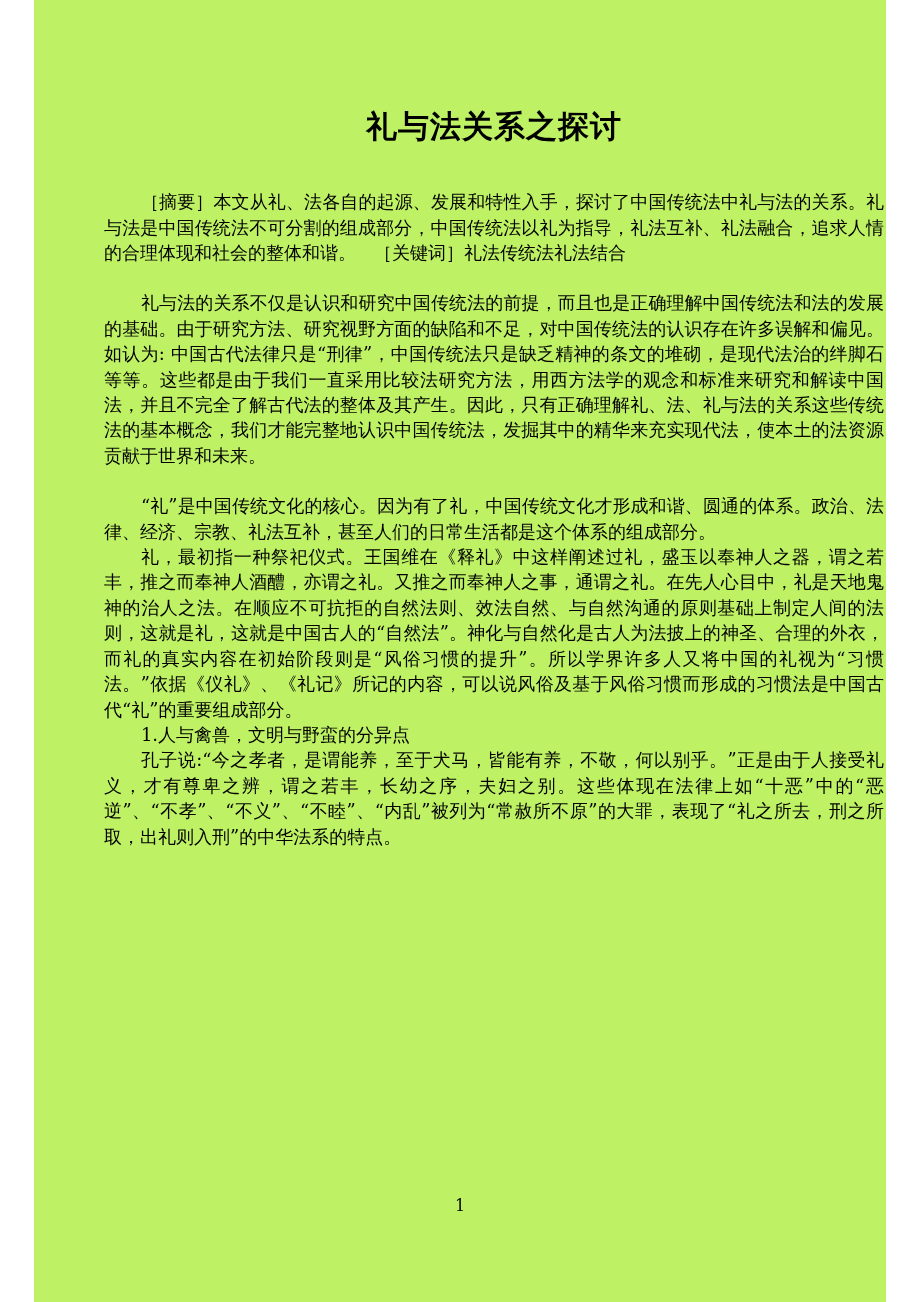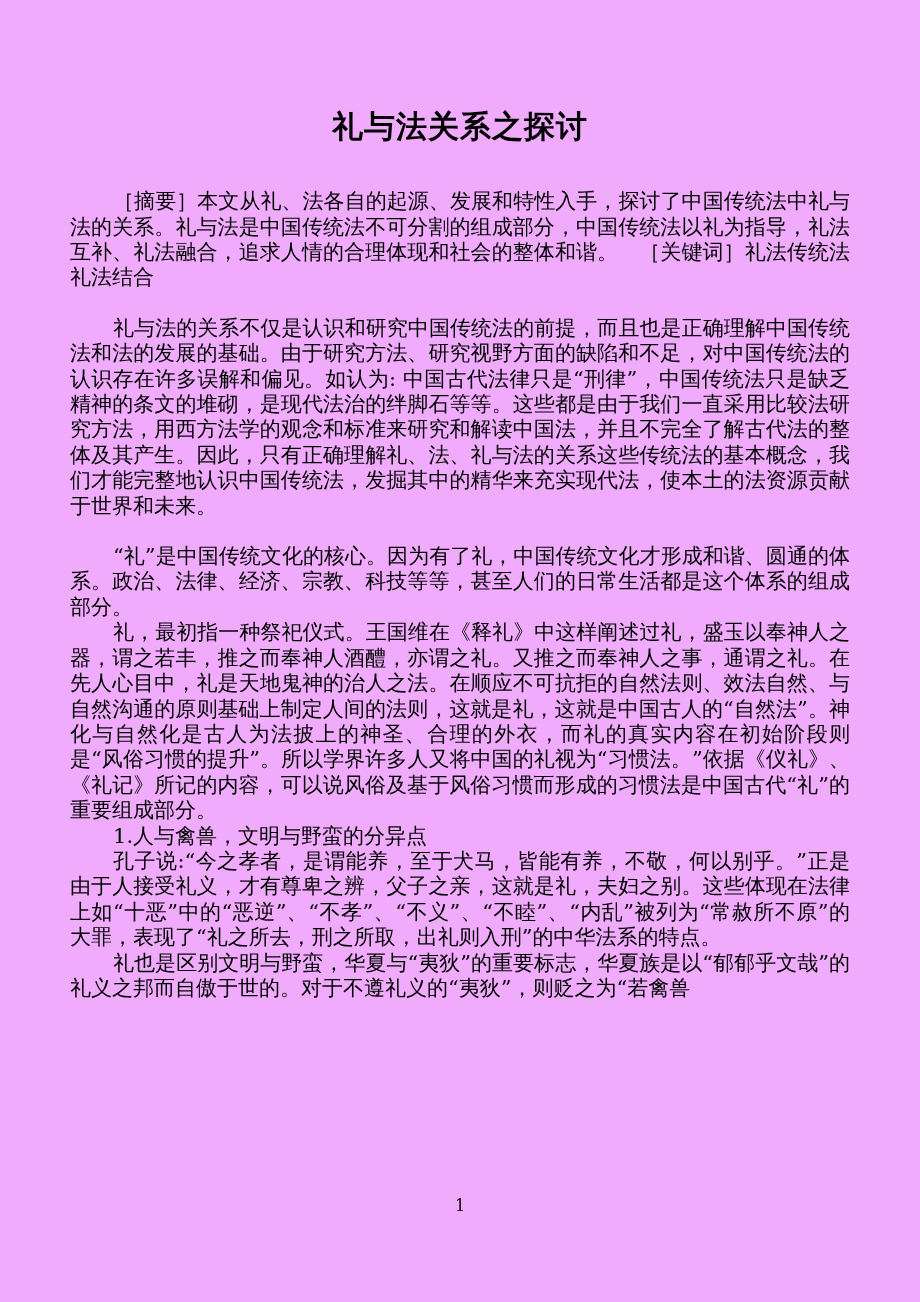--- a/index.html
+++ b/index.html
@@ -7,24 +7,24 @@
     margin: 0;
     padding: 0;
     background: #ffffff;
   }
   body {
     font-family: "DejaVu Serif", "Liberation Serif", serif;
     color: #000000;
   }
   .page {
     position: relative;
-    width: 920px;
+    width: 852px;
     height: 1302px;
     margin: 0 auto;
-    background: #f0abfc;
+    background: #bef264;
     overflow: hidden;
     box-sizing: border-box;
   }
   .content {
     position: absolute;
     left: 70px;
     top: 0;
     width: 780px;
   }
   .doc-title {
@@ -32,21 +32,21 @@
     font-size: 31px;
     font-weight: bold;
     letter-spacing: 1px;
     line-height: 1.2;
     margin: 0;
     padding-top: 108px;
     padding-bottom: 0;
     font-family: "DejaVu Sans", "Liberation Sans", sans-serif;
   }
   .block {
-    font-size: 21px;
+    font-size: 18px;
     line-height: 25.4px;
     text-align: justify;
     text-justify: inter-ideograph;
     margin: 0;
     word-break: break-all;
   }
   .gap-after-title { height: 44px; }
   .gap-para { height: 25px; }
   .indent {
     text-indent: 2.05em;
@@ -74,29 +74,28 @@
 
     <p class="block indent">［摘要］本文从礼、法各自的起源、发展和特性入手，探讨了中国传统法中礼与法的关系。礼与法是中国传统法不可分割的组成部分，中国传统法以礼为指导，礼法互补、礼法融合，追求人情的合理体现和社会的整体和谐。　［关键词］礼法传统法礼法结合</p>
 
     <div class="gap-para"></div>
 
     <p class="block indent">礼与法的关系不仅是认识和研究中国传统法的前提，而且也是正确理解中国传统法和法的发展的基础。由于研究方法、研究视野方面的缺陷和不足，对中国传统法的认识存在许多误解和偏见。如认为: 中国古代法律只是“刑律”，中国传统法只是缺乏精神的条文的堆砌，是现代法治的绊脚石等等。这些都是由于我们一直采用比较法研究方法，用西方法学的观念和标准来研究和解读中国法，并且不完全了解古代法的整体及其产生。因此，只有正确理解礼、法、礼与法的关系这些传统法的基本概念，我们才能完整地认识中国传统法，发掘其中的精华来充实现代法，使本土的法资源贡献于世界和未来。</p>
 
     <div class="gap-para"></div>
 
 
-    <p class="block indent">“礼”是中国传统文化的核心。因为有了礼，中国传统文化才形成和谐、圆通的体系。政治、法律、经济、宗教、科技等等，甚至人们的日常生活都是这个体系的组成部分。</p>
+    <p class="block indent">“礼”是中国传统文化的核心。因为有了礼，中国传统文化才形成和谐、圆通的体系。政治、法律、经济、宗教、礼法互补，甚至人们的日常生活都是这个体系的组成部分。</p>
 
     <p class="block indent">礼，最初指一种祭祀仪式。王国维在《释礼》中这样阐述过礼，盛玉以奉神人之器，谓之若丰，推之而奉神人酒醴，亦谓之礼。又推之而奉神人之事，通谓之礼。在先人心目中，礼是天地鬼神的治人之法。在顺应不可抗拒的自然法则、效法自然、与自然沟通的原则基础上制定人间的法则，这就是礼，这就是中国古人的“自然法”。神化与自然化是古人为法披上的神圣、合理的外衣，而礼的真实内容在初始阶段则是“风俗习惯的提升”。所以学界许多人又将中国的礼视为“习惯法。”依据《仪礼》、《礼记》所记的内容，可以说风俗及基于风俗习惯而形成的习惯法是中国古代“礼”的重要组成部分。</p>
 
 
 
     <p class="block indent">1.人与禽兽，文明与野蛮的分异点</p>
 
-    <p class="block indent">孔子说:“今之孝者，是谓能养，至于犬马，皆能有养，不敬，何以别乎。”正是由于人接受礼义，才有尊卑之辨，父子之亲，这就是礼，夫妇之别。这些体现在法律上如“十恶”中的“恶逆”、“不孝”、“不义”、“不睦”、“内乱”被列为“常赦所不原”的大罪，表现了“礼之所去，刑之所取，出礼则入刑”的中华法系的特点。</p>
+    <p class="block indent">孔子说:“今之孝者，是谓能养，至于犬马，皆能有养，不敬，何以别乎。”正是由于人接受礼义，才有尊卑之辨，谓之若丰，长幼之序，夫妇之别。这些体现在法律上如“十恶”中的“恶逆”、“不孝”、“不义”、“不睦”、“内乱”被列为“常赦所不原”的大罪，表现了“礼之所去，刑之所取，出礼则入刑”的中华法系的特点。</p>
 
-    <p class="block indent">礼也是区别文明与野蛮，华夏与“夷狄”的重要标志，华夏族是以“郁郁乎文哉”的礼义之邦而自傲于世的。对于不遵礼义的“夷狄”，则贬之为“若禽兽</p>
 
   </div>
 
   <div class="page-number">1</div>
 
 </div>
 
 </body></html>

